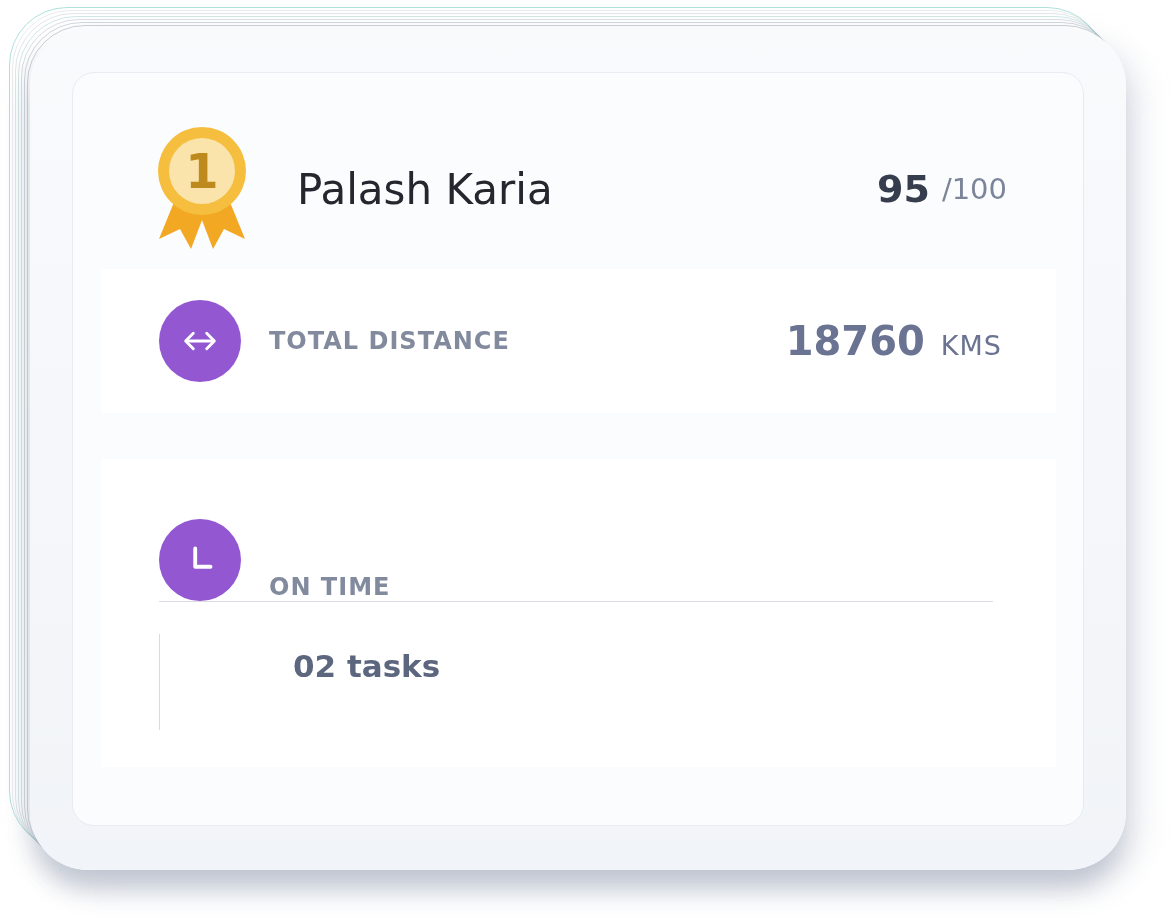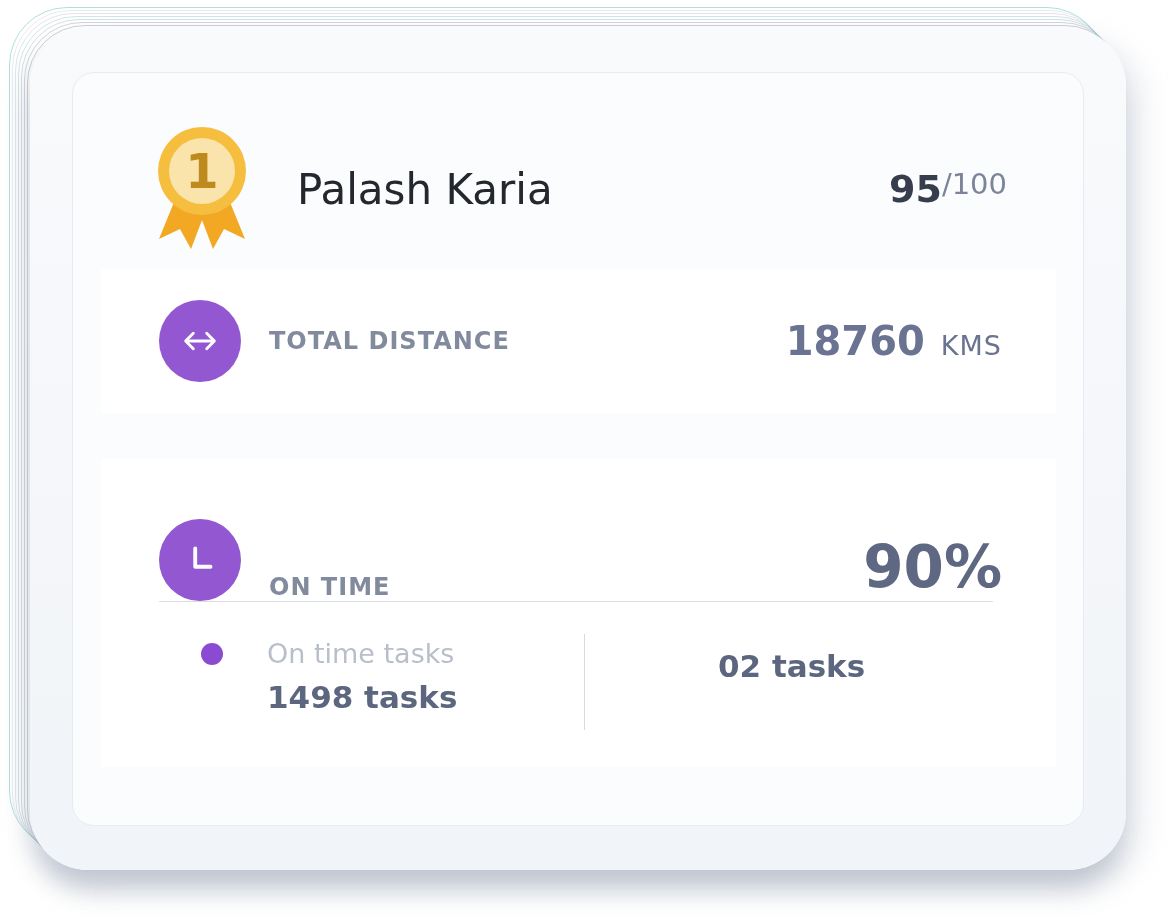--- a/index.html
+++ b/index.html
@@ -35,21 +35,21 @@
   }
   .inner-card {
     position:absolute; left:42px; top:44px; width:1012px; height:754px;
     border-radius:22px; background:#fbfcfe; border:1px solid #e8ecf2;
   }
 
   
   .profile-header { display:flex; align-items:center; height:140px; margin:46px 76px 0 76px; }
   .medal { width:106px; height:132px; flex:none; }
   .profile-name { font-size:42px; font-weight:400; color:#24272e; margin-left:42px; white-space:nowrap; }
-  .score { margin-left:auto; display:flex; align-items:flex-start; }
+  .score { margin-left:auto; display:flex; align-items:center;gap:12px; }
   .score-num { font-size:38px; font-weight:700; color:#363d4c; }
   .score-den { font-size:29px; font-weight:400; color:#7b8498; }
 
   
   .stat-band {
     margin:10px 27px 0 28px; height:144px; background:#ffffff;
     display:flex; align-items:center; padding:0 54px 0 58px;
   }
   .stat-band.tall { height:308px; margin-top:46px; flex-direction:column; align-items:stretch; padding:0; }
   .row-top { height:142px; display:flex; align-items:flex-end; padding:0 54px 0 58px; }
@@ -123,35 +123,25 @@
       </div>
 
       <div class="stat-band tall">
         <div class="row-top">
           <div class="icon-circle" style="background: rgb(147, 87, 210);">
             <svg width="46" height="46" viewBox="0 0 48 48">
               <polyline points="19,12 19,31 35,31" fill="none" stroke="#ffffff" stroke-width="4" stroke-linecap="round" stroke-linejoin="round"></polyline>
             </svg>
           </div>
           <div class="stat-label">ON TIME</div>
-          <div class="stat-value">
-            <span class="value-pct">90%</span>
-          </div>
         </div>
 
         <hr class="h-divider">
 
         <div class="task-breakdown">
-          <div class="task-col">
-            <div class="task-head">
-              <span class="dot" style="background: rgb(138, 74, 210);"></span>
-              <span class="task-label">On time tasks</span>
-            </div>
-            <div class="task-value">1498 tasks</div>
-          </div>
 
           <div class="v-divider"></div>
 
           <div class="task-col second">
             <div class="task-value">02 tasks</div>
           </div>
         </div>
       </div>
 
     </div>

